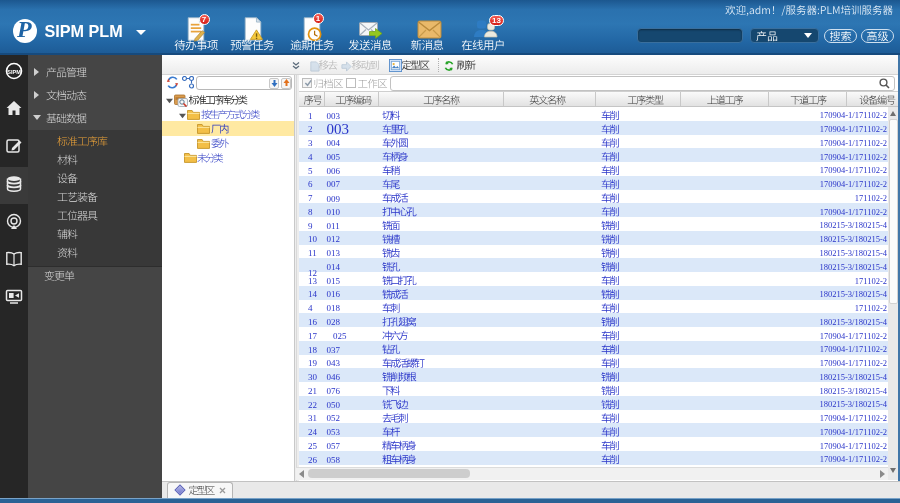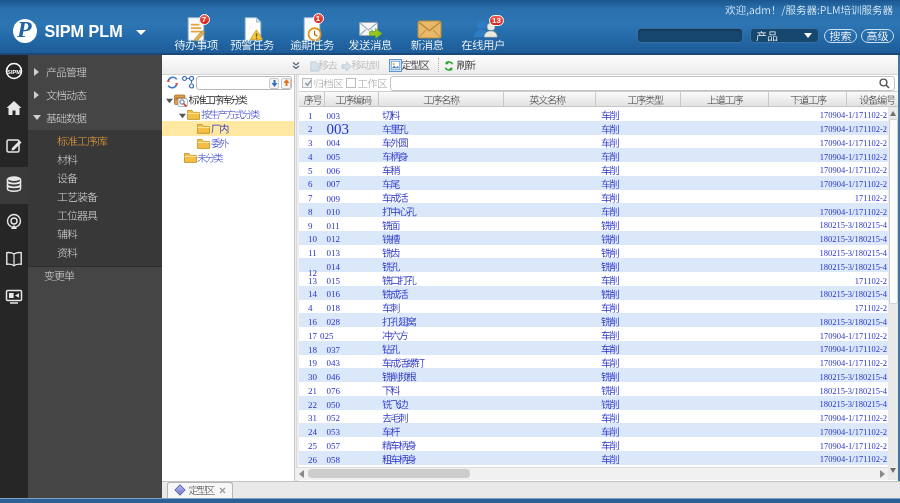--- a/index.html
+++ b/index.html
@@ -239,21 +239,21 @@
 <div class="abs num" style="left:326.5px;top:290.48px;font-size:9px;line-height:9px">016</div>
 <div class="abs num" style="left:790px;top:290.28px;width:97px;font-size:8.5px;line-height:9px;text-align:right">180215-3/180215-4</div>
 <div class="abs num" style="left:308px;top:304.24px;font-size:9px;line-height:9px">4</div>
 <div class="abs num" style="left:326.5px;top:304.24px;font-size:9px;line-height:9px">018</div>
 <div class="abs num" style="left:790px;top:304.04px;width:97px;font-size:8.5px;line-height:9px;text-align:right">171102-2</div>
 <div class="abs" style="left:299px;top:313.40px;width:589px;height:13.76px;background:#dbe8f9"></div>
 <div class="abs num" style="left:308px;top:318.00px;font-size:9px;line-height:9px">16</div>
 <div class="abs num" style="left:326.5px;top:318.00px;font-size:9px;line-height:9px">028</div>
 <div class="abs num" style="left:790px;top:317.80px;width:97px;font-size:8.5px;line-height:9px;text-align:right">180215-3/180215-4</div>
 <div class="abs num" style="left:308px;top:331.76px;font-size:9px;line-height:9px">17</div>
-<div class="abs num" style="left:320px;top:331.76px;font-size:9px;line-height:9px">025</div>
+<div class="abs num" style="left:333px;top:331.76px;font-size:9px;line-height:9px">025</div>
 <div class="abs num" style="left:790px;top:331.56px;width:97px;font-size:8.5px;line-height:9px;text-align:right">170904-1/171102-2</div>
 <div class="abs" style="left:299px;top:340.92px;width:589px;height:13.76px;background:#dbe8f9"></div>
 <div class="abs num" style="left:308px;top:345.52px;font-size:9px;line-height:9px">18</div>
 <div class="abs num" style="left:326.5px;top:345.52px;font-size:9px;line-height:9px">037</div>
 <div class="abs num" style="left:790px;top:345.32px;width:97px;font-size:8.5px;line-height:9px;text-align:right">170904-1/171102-2</div>
 <div class="abs num" style="left:308px;top:359.28px;font-size:9px;line-height:9px">19</div>
 <div class="abs num" style="left:326.5px;top:359.28px;font-size:9px;line-height:9px">043</div>
 <div class="abs num" style="left:790px;top:359.08px;width:97px;font-size:8.5px;line-height:9px;text-align:right">170904-1/171102-2</div>
 <div class="abs" style="left:299px;top:368.44px;width:589px;height:13.76px;background:#dbe8f9"></div>
 <div class="abs num" style="left:308px;top:373.04px;font-size:9px;line-height:9px">30</div>

